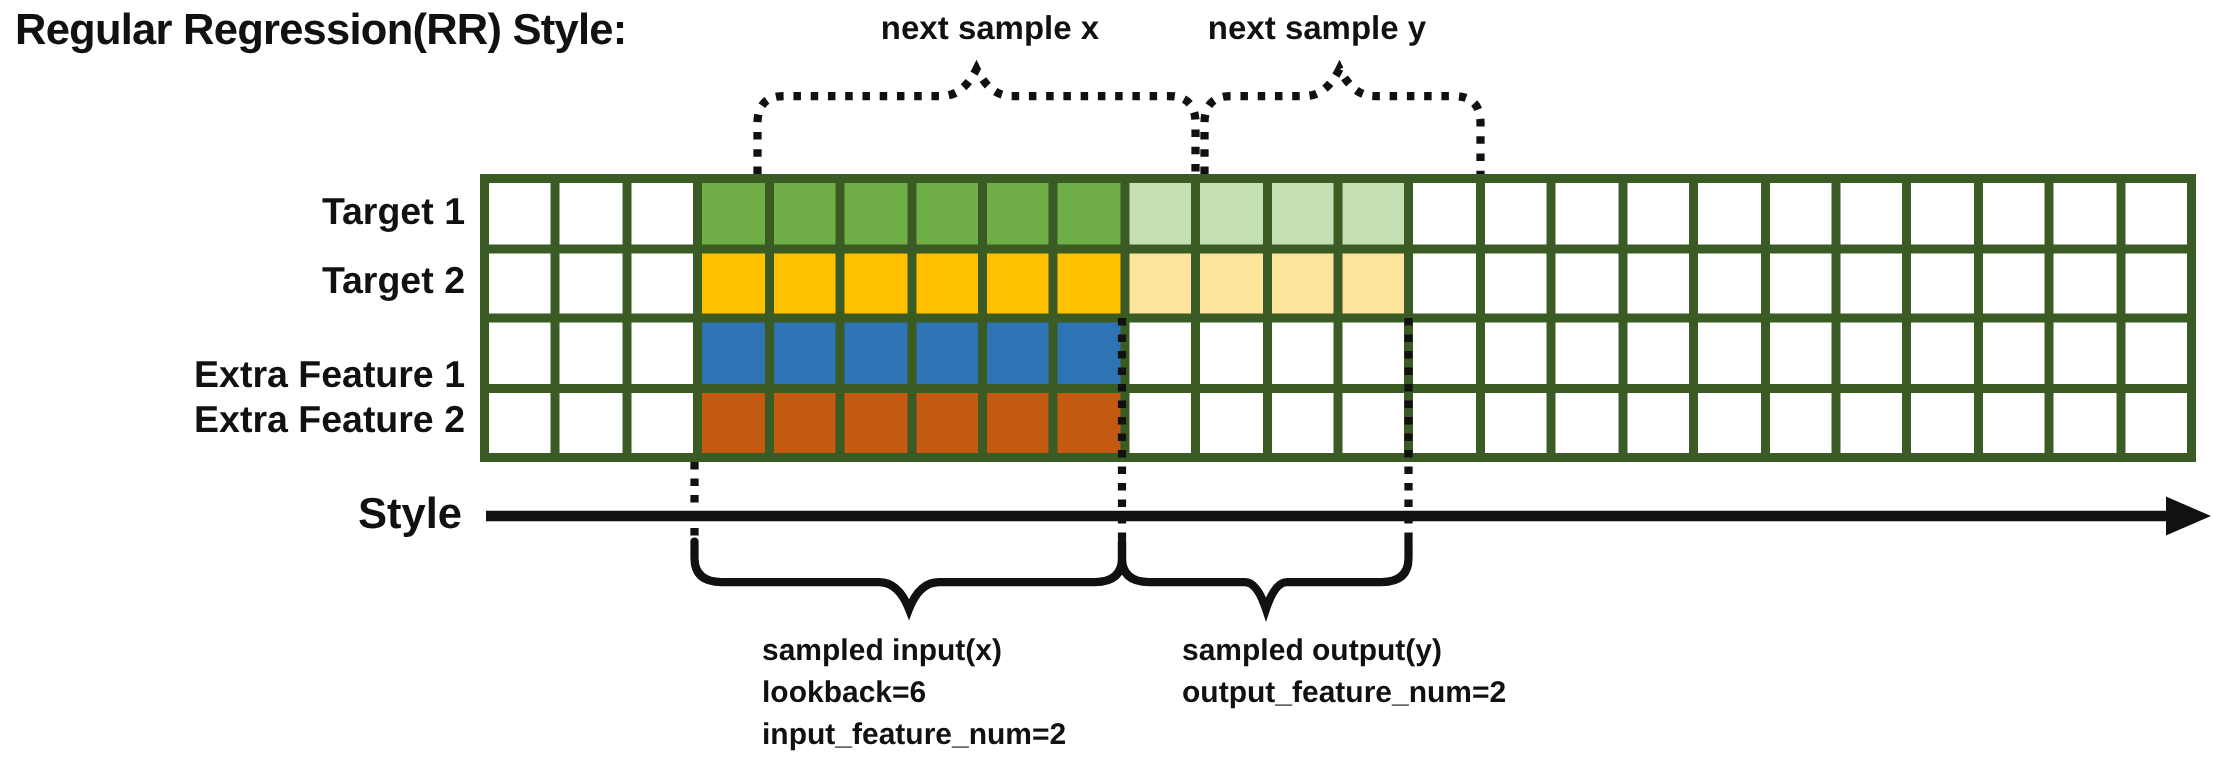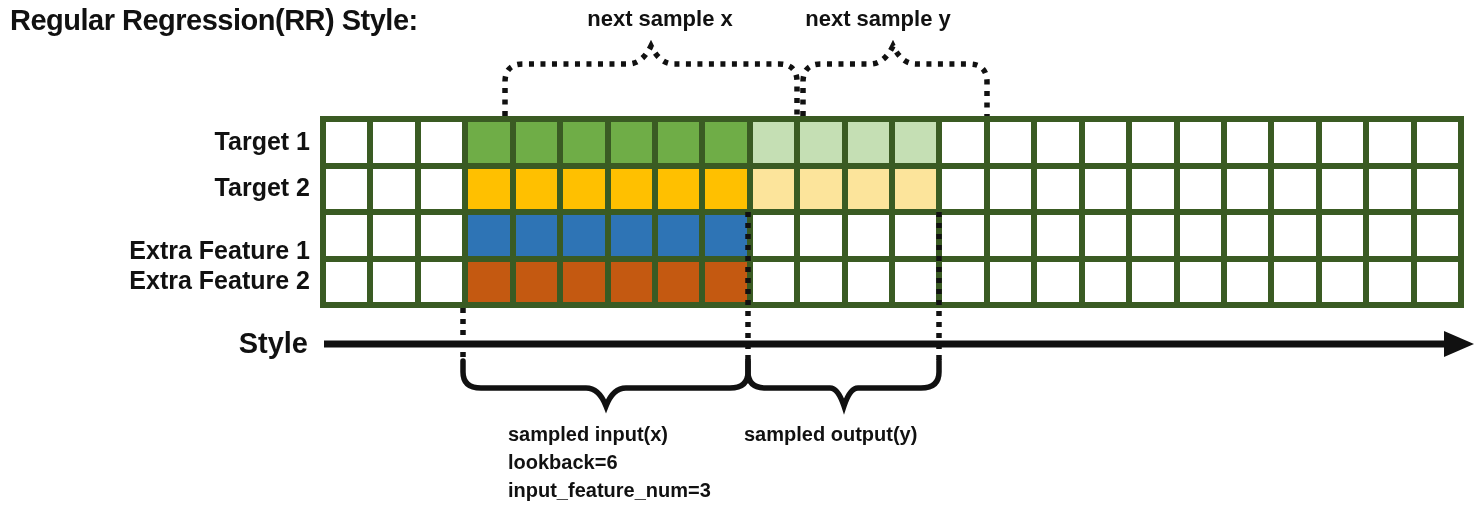--- a/index.html
+++ b/index.html
@@ -15,21 +15,21 @@
   .cell{min-width:0;min-height:0;}
   .row-label{width:310px;left:0;text-align:right;font-size:25px;font-weight:700;white-space:nowrap;}
   #row-label-0{top:127px;}
   #row-label-1{top:173px;}
   #row-label-2{top:236px;}
   #row-label-3{top:266px;}
   #time-label{left:0;width:308px;top:327px;font-size:29px;font-weight:700;text-align:right;}
   #overlay{left:0;top:0;width:1476px;height:516px;pointer-events:none;}
   .sample-text{top:420px;font-size:20px;line-height:28px;font-weight:600;white-space:nowrap;}
   #input-sample-text{left:508px;}
-  #output-sample-text{left:744px;}
+  #output-sample-text{left:788px;}
 </style>
 </head>
 <body>
 
 <div id="title" class="abs">Regular Regression(RR) Style:</div>
 
 <div id="next-x" class="abs next-label">next sample x</div>
 <div id="next-y" class="abs next-label">next sample y</div>
 
 <div id="row-label-0" class="abs row-label">Target 1</div>
@@ -152,17 +152,18 @@
   <polygon points="1444,331 1474,344 1444,357" fill="#111"></polygon>
 
   <path d="M463,361 L463,372 Q463,388 481,388 L586,388 Q599,388 606,406 Q613,388 626,388 L730,388 Q748,388 748,372 L748,361" fill="none" stroke="#111" stroke-width="5.5" stroke-linecap="round"></path>
 
   <path d="M748,361 L748,372 Q748,388 766,388 L830,388 Q838,388 844,406 Q850,388 858,388 L921,388 Q939,388 939,372 L939,361" fill="none" stroke="#111" stroke-width="5.5" stroke-linecap="round"></path>
 </svg>
 
 <div id="input-sample-text" class="abs sample-text">
   <div>sampled input(x)</div>
   <div>lookback=6</div>
-  <div>input_feature_num=3</div>
+  <div>input_feature_num=2</div>
 </div>
 <div id="output-sample-text" class="abs sample-text">
   <div>sampled output(y)</div>
+  <div>output_feature_num=2</div>
 </div>
 
 </body></html>

